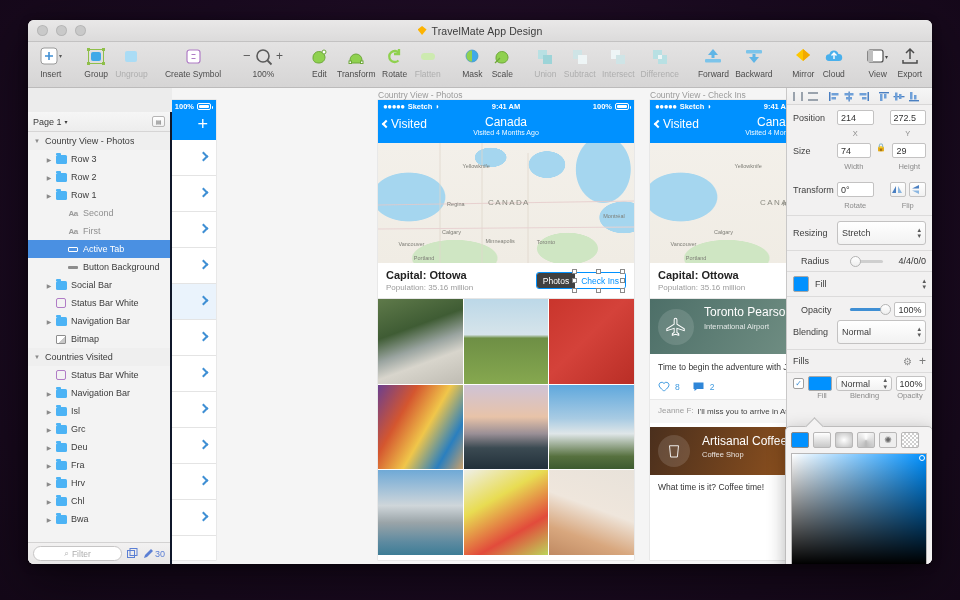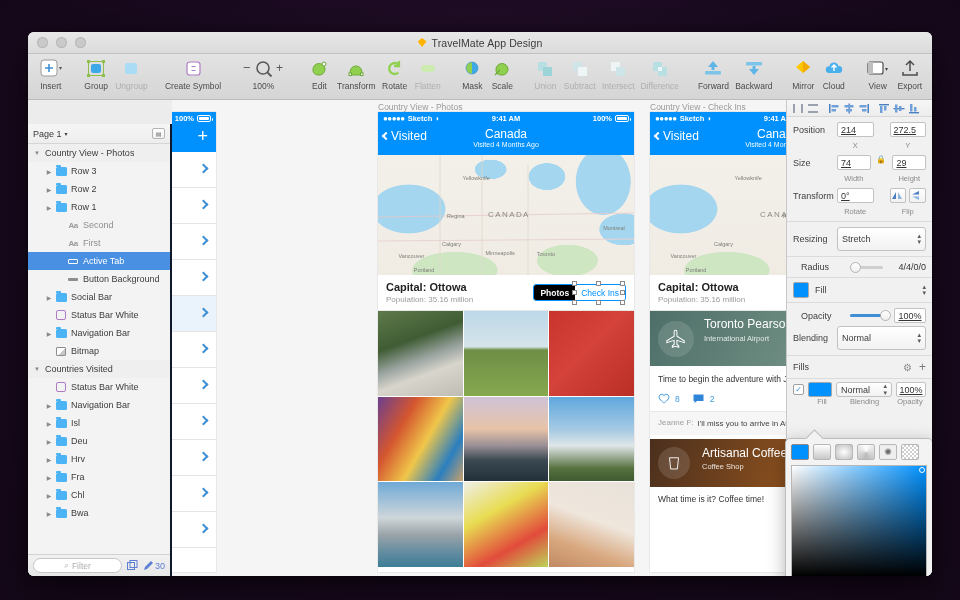--- a/index.html
+++ b/index.html
@@ -4,21 +4,21 @@
 <style>
   * { box-sizing: border-box; margin:0; padding:0; }
   html,body { width:960px; height:600px; overflow:hidden; }
   body {
     background: radial-gradient(ellipse at 50% 40%, #2a1330 0%, #1a0a20 60%, #140818 100%);
     font-family: "Liberation Sans", sans-serif;
     -webkit-font-smoothing: antialiased;
   }
   
   #window {
-    position:absolute; left:28px; top:32px; width:904px; height:544px;
+    position:absolute; left:28px; top:20px; width:904px; height:544px;
     background:#ececec; border-radius:6px; overflow:hidden;
     box-shadow:0 14px 50px rgba(0,0,0,.55), 0 2px 8px rgba(0,0,0,.4);
     display:flex; flex-direction:column;
   }
   
   #titlebar {
     height:22px; background:linear-gradient(#e9e8e8,#dcdbdb);
     border-bottom:1px solid #c3c2c2;
     display:flex; align-items:center; position:relative; flex:0 0 auto;
   }
@@ -109,21 +109,21 @@
   .navbar { background:#0091ff; color:#fff; position:relative; }
   .nb-title { text-align:center; font-size:12px; padding-top:2px; }
   .nb-sub { text-align:center; font-size:7px; opacity:.95; padding-bottom:3px;}
   .nb-back { position:absolute; left:5px; top:4px; font-size:12px; display:flex; align-items:center; gap:2px;}
   .chev-l { display:inline-block; width:6px;height:6px;border-left:2px solid #fff;border-bottom:2px solid #fff;transform:rotate(45deg);}
   .infocard { background:#fff; padding:6px 8px; border-bottom:1px solid #e6e6e6; position:relative;}
   .ic-title { font-size:11px; font-weight:bold; color:#222; }
   .ic-sub { font-size:8px; color:#9b9b9b; margin-top:2px;}
   .seg { position:absolute; right:8px; top:9px; display:flex; height:17px; border:1px solid #0091ff; border-radius:3px; overflow:hidden; }
   .seg div { padding:0 6px; display:flex;align-items:center; font-size:8.5px; }
-  .seg .on { background:#000000; color:#fff;font-weight:bold; }
+  .seg .on { background:#404040; color:#fff; }
   .seg .off { color:#0091ff; background:#fff; }
   .handle { position:absolute; width:5px;height:5px;background:#fff;border:1px solid #8a8a8a; }
   .listrow { height:36px; border-bottom:1px solid #e4e4e4; background:#fff; position:relative;}
   .listrow.hl { background:#eaf3fc; }
   .chev-r { position:absolute; right:9px; top:50%; margin-top:-5px; width:7px;height:7px;
             border-right:2.3px solid #3f8fd4; border-top:2.3px solid #3f8fd4; transform:rotate(45deg);}
   .photogrid { display:grid; grid-template-columns:repeat(3,1fr); gap:1px; background:#fff; }
   .ph { padding-bottom:100%; background-size:cover; }
 
   
@@ -132,21 +132,21 @@
     display:flex; flex-direction:column; position:relative; font-size:9px; color:#3c3c3c;
   }
   #alignbar { height:17px; display:flex; align-items:center; gap:1px; padding:0 4px;
               border-bottom:1px solid #d8d7d7; background:linear-gradient(#f6f6f6,#eeeded);}
   .algbtn { width:14px;height:13px; display:flex;align-items:center;justify-content:center; }
   .algbtn svg { display:block; }
   .insp-sec { padding:5px 6px; border-bottom:1px solid #dcdbdb; }
   .irow { display:flex; align-items:center; margin-bottom:3px; }
   .ilabel { width:44px; flex:0 0 44px; font-size:9px; color:#404040; }
   .ifield { height:15px; border:1px solid #c3c2c2; border-radius:2px; background:#fff;
-            font-size:9px; color:#333; padding:0 3px; display:flex; align-items:center;text-decoration:underline; }
+            font-size:9px; color:#333; padding:0 3px; display:flex; align-items:center; }
   .fieldpair { flex:1 1 auto; display:flex; gap:4px; }
   .fcell { flex:1 1 0; min-width:0; }
   .ftick { font-size:7.5px; color:#8b8b8b; text-align:center; margin-top:1px; }
   .lock { font-size:8px; color:#555; margin:0 2px; }
   .flipbtns { flex:1 1 0; display:flex; gap:3px; }
   .flipb { flex:1 1 0; height:15px; border:1px solid #c3c2c2; border-radius:2px;
            background:linear-gradient(#fff,#f1f1f1); display:flex;align-items:center;justify-content:center;}
   .selectbox { flex:1 1 auto; height:24px; border:1px solid #c3c2c2; border-radius:3px;
                background:linear-gradient(#fff,#f2f2f2); display:flex; align-items:center;
                padding:0 4px; font-size:9px; justify-content:space-between; }
@@ -551,37 +551,45 @@
               <span class="folder"></span>
             </span>
             <span class="lname">Isl</span>
           </div>
           <div class="lrow">
             <span style="width:16px;flex:0 0 16px"></span>
             <span class="disc">▶</span>
             <span class="licon">
               <span class="folder"></span>
             </span>
+            <span class="lname">Grc</span>
+          </div>
+          <div class="lrow">
+            <span style="width:16px;flex:0 0 16px"></span>
+            <span class="disc">▶</span>
+            <span class="licon">
+              <span class="folder"></span>
+            </span>
             <span class="lname">Deu</span>
           </div>
           <div class="lrow">
             <span style="width:16px;flex:0 0 16px"></span>
             <span class="disc">▶</span>
             <span class="licon">
               <span class="folder"></span>
             </span>
+            <span class="lname">Fra</span>
+          </div>
+          <div class="lrow">
+            <span style="width:16px;flex:0 0 16px"></span>
+            <span class="disc">▶</span>
+            <span class="licon">
+              <span class="folder"></span>
+            </span>
             <span class="lname">Hrv</span>
-          </div>
-          <div class="lrow">
-            <span style="width:16px;flex:0 0 16px"></span>
-            <span class="disc">▶</span>
-            <span class="licon">
-              <span class="folder"></span>
-            </span>
-            <span class="lname">Fra</span>
           </div>
           <div class="lrow">
             <span style="width:16px;flex:0 0 16px"></span>
             <span class="disc">▶</span>
             <span class="licon">
               <span class="folder"></span>
             </span>
             <span class="lname">Chl</span>
           </div>
           <div class="lrow">
@@ -924,21 +932,21 @@
           <div class="fieldpair">
             <div class="fcell">
                 <div class="ifield">74</div>
               </div>
             <div class="lock">🔒</div>
             <div class="fcell">
                 <div class="ifield">29</div>
               </div>
           </div>
         </div>
-        <div class="irow" style="margin-bottom:5px">
+        <div class="irow" style="margin-bottom:11px">
           <div class="ilabel"></div>
           <div class="fieldpair">
             <div class="fcell">
                 <div class="ftick">Width</div>
               </div>
             <div style="width:14px"></div>
             <div class="fcell">
                 <div class="ftick">Height</div>
               </div>
           </div>

